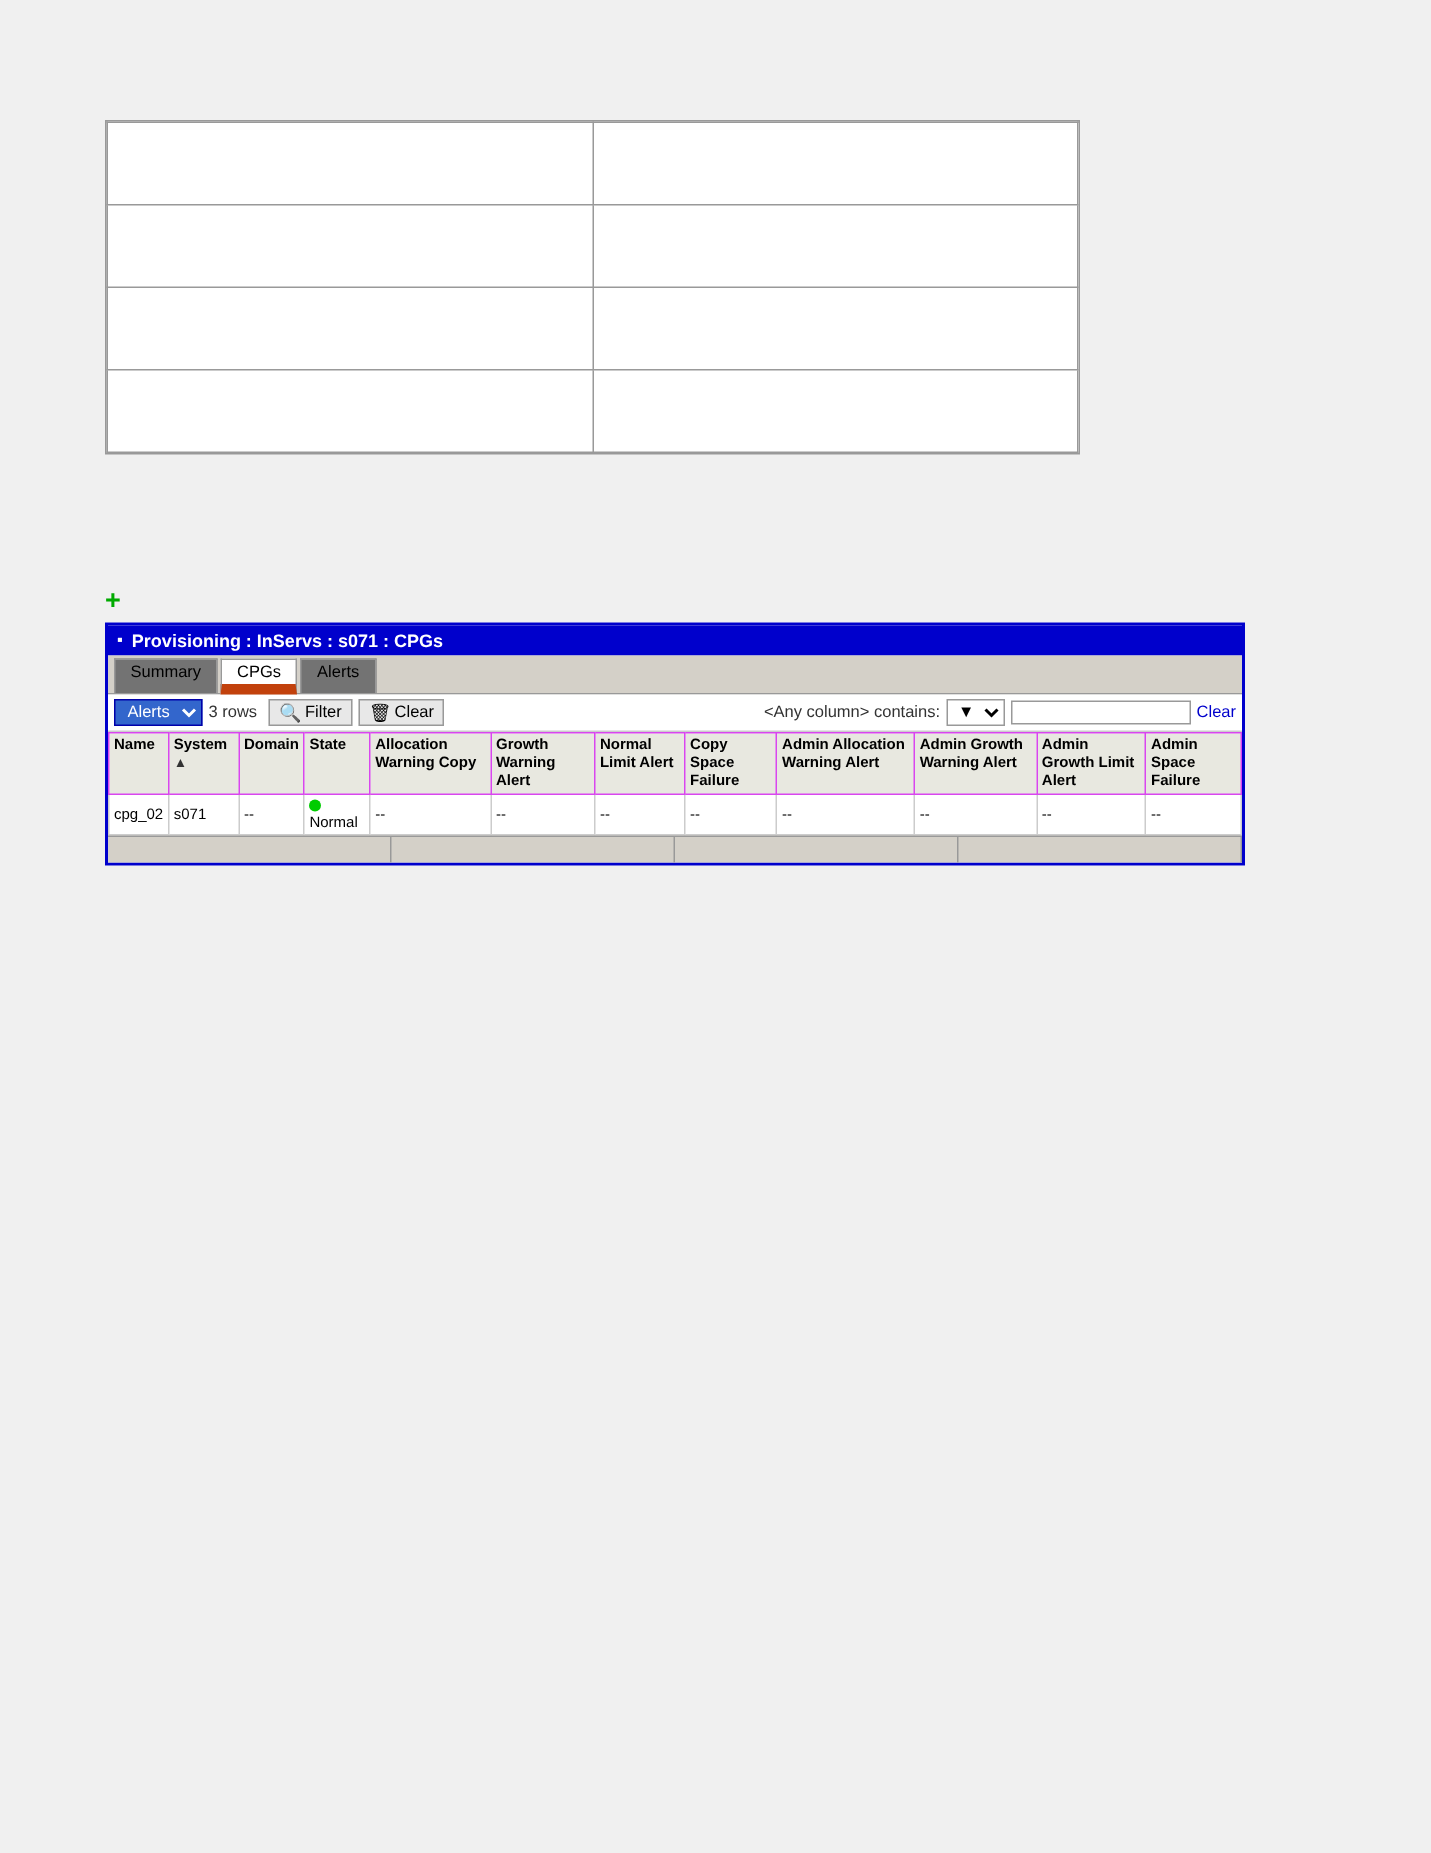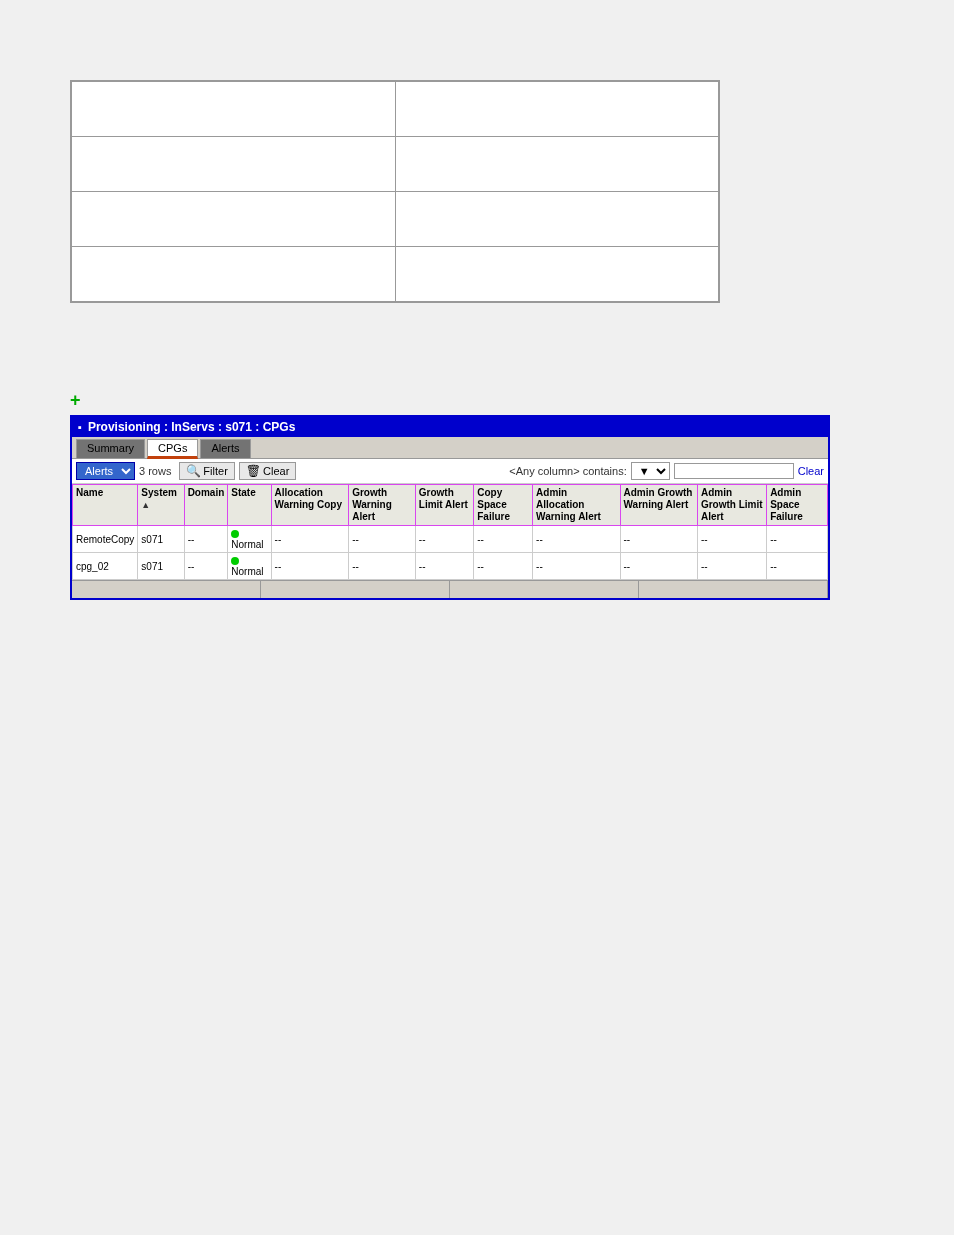--- a/index.html
+++ b/index.html
@@ -80,21 +80,21 @@
       padding: 2px 10px;
       border: 1px solid #999;
       border-bottom: none;
       background: #737373;
       cursor: pointer;
       font-size: 11px;
       margin-right: 2px;
     }
     .tab.active {
       background: #fff;
-      border-bottom: 3px solid #c2410c;
+      border-bottom: 7px solid #c2410c;
       margin-bottom: -1px;
       z-index: 1;
     }
 
     
     .toolbar {
       display: flex;
       align-items: center;
       padding: 3px 4px;
       background: #fff;
@@ -266,43 +266,29 @@
 
   <table class="data-table">
     <thead>
       <tr>
         <th>Name</th>
         <th>System <span class="sort-arrow">▲</span></th>
         <th>Domain</th>
         <th>State</th>
         <th>Allocation Warning Copy</th>
         <th>Growth Warning Alert</th>
-        <th>Growth Limit Alert</th>
+        <th>Normal Limit Alert</th>
         <th>Copy Space Failure</th>
         <th>Admin Allocation Warning Alert</th>
         <th>Admin Growth Warning Alert</th>
         <th>Admin Growth Limit Alert</th>
         <th>Admin Space Failure</th>
       </tr>
     </thead>
     <tbody id="table-body">
-    <tr>
-          <td>RemoteCopy</td>
-          <td>s071</td>
-          <td>--</td>
-          <td><span class="status-dot"></span> Normal</td>
-          <td>--</td>
-          <td>--</td>
-          <td>--</td>
-          <td>--</td>
-          <td>--</td>
-          <td>--</td>
-          <td>--</td>
-          <td>--</td>
-        </tr>
         <tr>
           <td>cpg_02</td>
           <td>s071</td>
           <td>--</td>
           <td><span class="status-dot"></span> Normal</td>
           <td>--</td>
           <td>--</td>
           <td>--</td>
           <td>--</td>
           <td>--</td>

